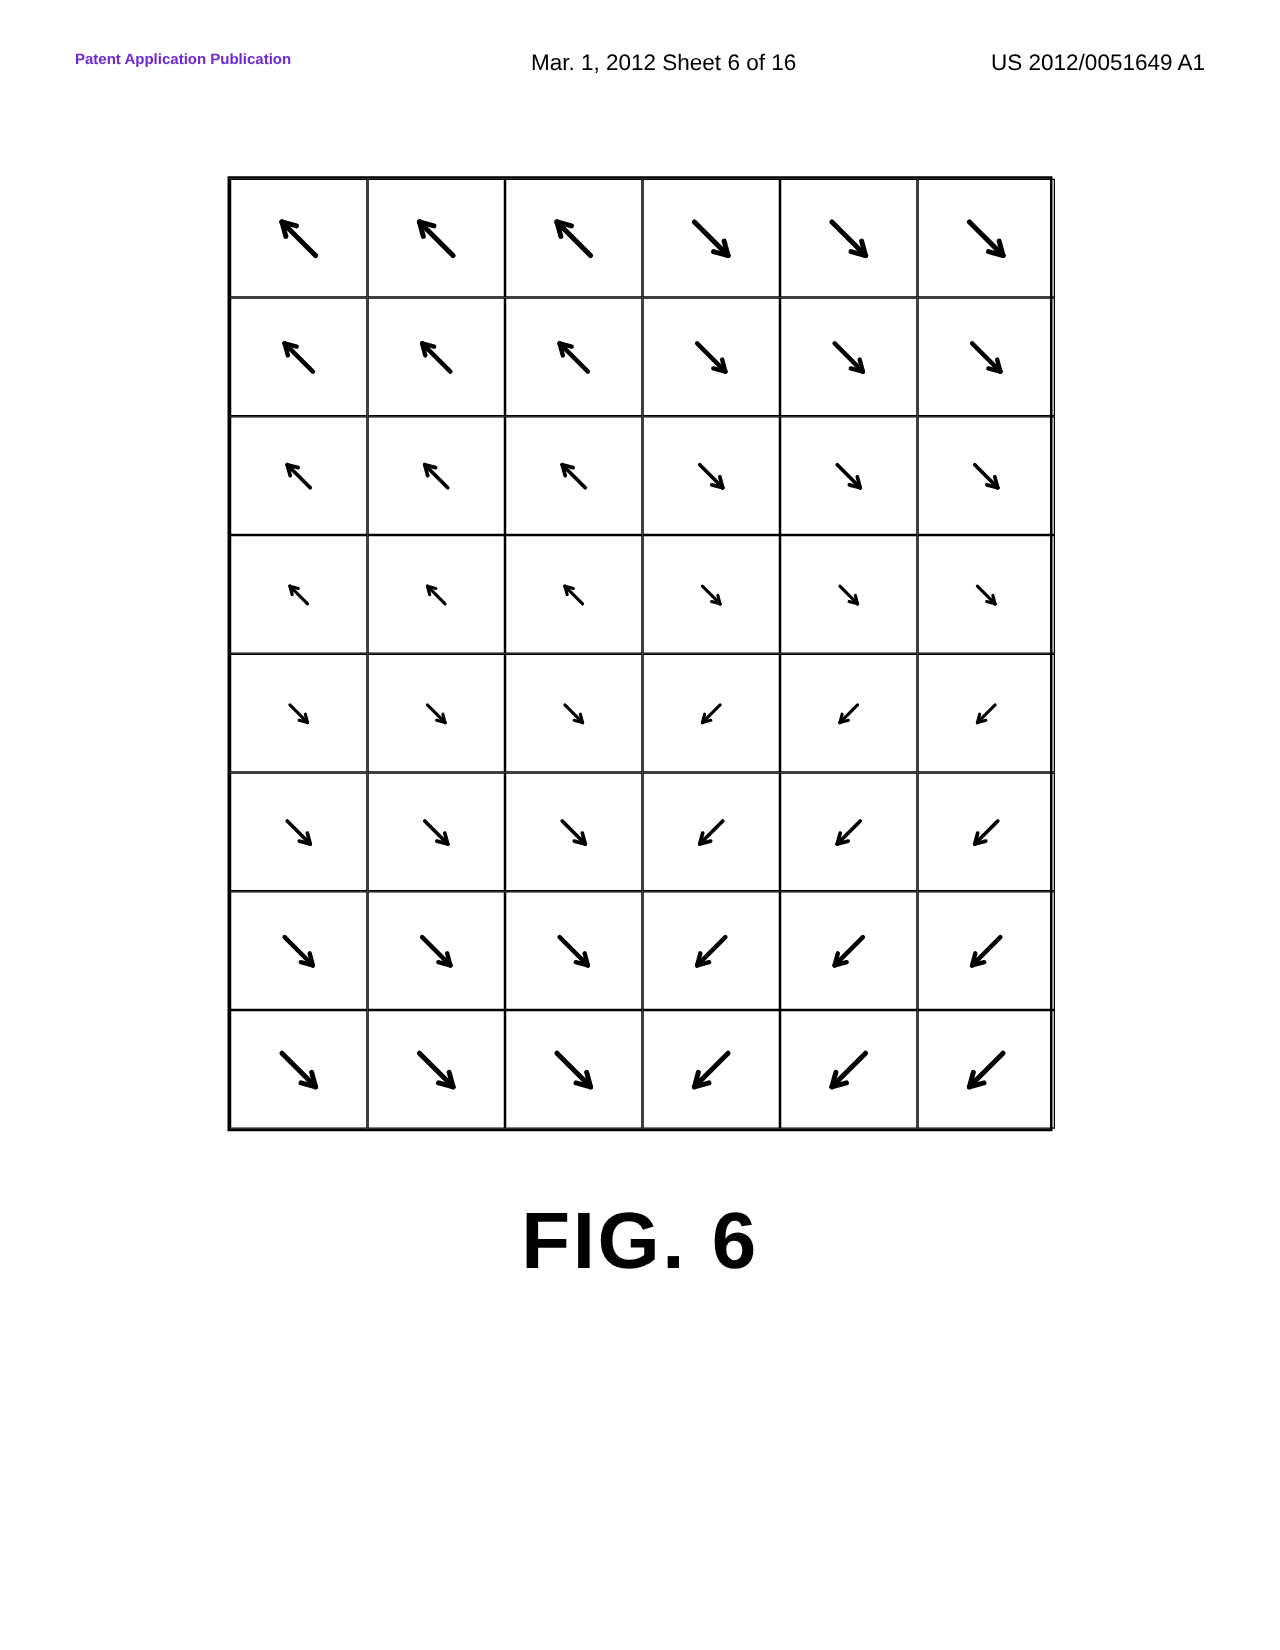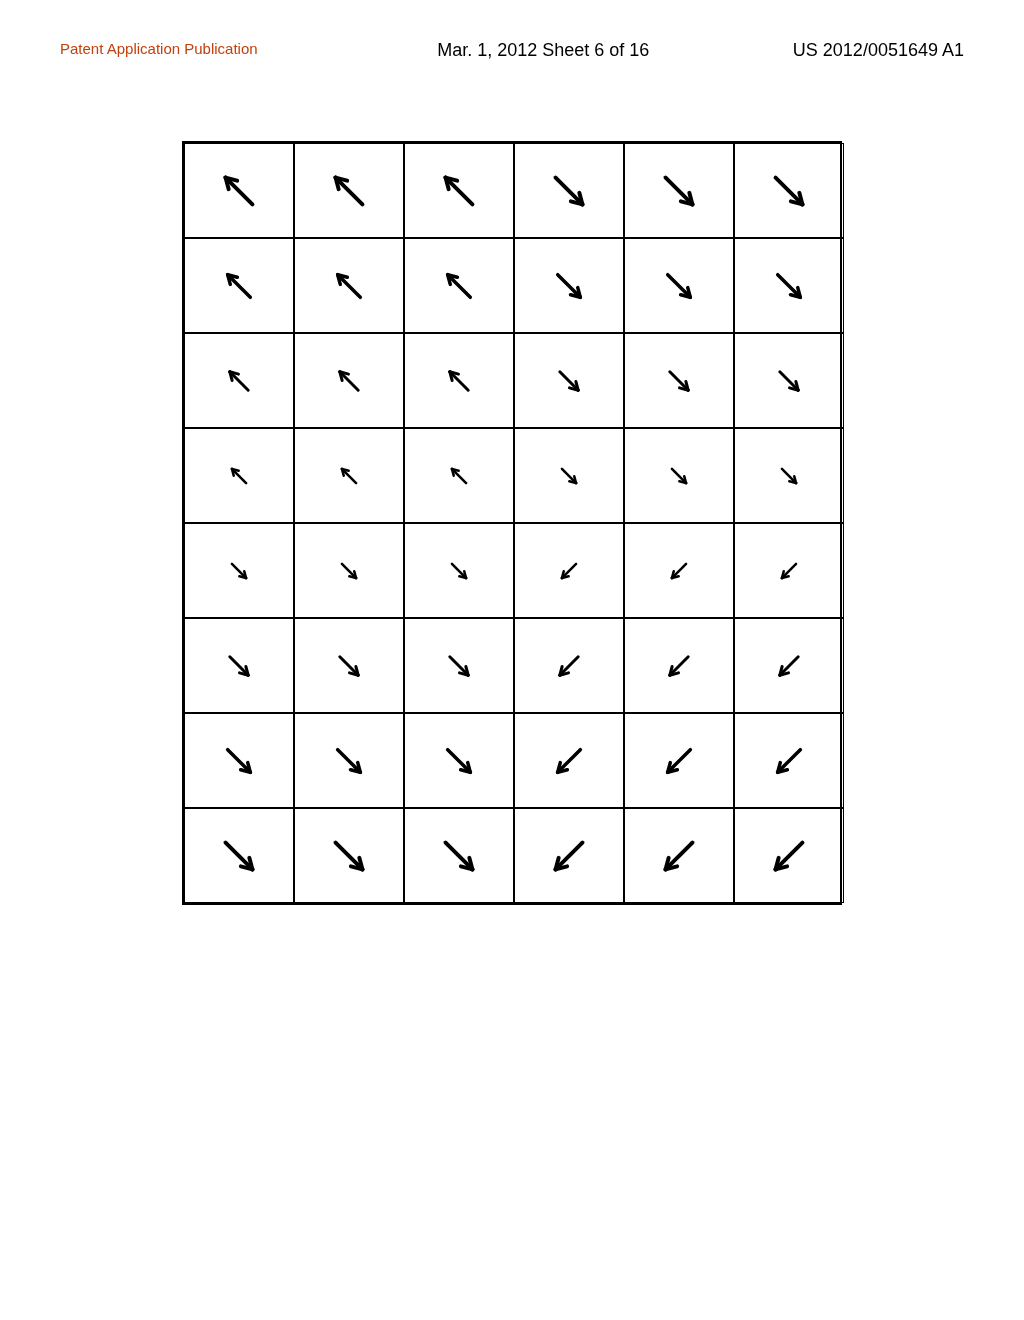--- a/index.html
+++ b/index.html
@@ -14,23 +14,23 @@
 
     .header {
       display: flex;
       justify-content: space-between;
       align-items: flex-start;
       padding: 40px 60px 20px 60px;
       border-bottom: none;
     }
 
     .header-left {
-      font-size: 15px;
-      font-weight: normal;
-      color: #c2410c;
+      font-size: 12px;
+      font-weight: bold;
+      color: #6d28d9;
     }
 
     .header-center {
       font-size: 18px;
       color: #000;
       text-align: center;
       margin-left: 36px;
     }
 
     .header-right {
@@ -417,13 +417,14 @@
     </svg>
       </div>
       <div class="grid-cell">
         <svg viewBox="0 0 60 60" xmlns="http://www.w3.org/2000/svg">
       <line x1="43.44" y1="16.56" x2="16.56" y2="43.44" stroke="#000" stroke-width="4" stroke-linecap="round"></line>
       <line x1="16.56" y1="43.44" x2="19.67" y2="31.84" stroke="#000" stroke-width="4" stroke-linecap="round"></line>
       <line x1="16.56" y1="43.44" x2="28.16" y2="40.33" stroke="#000" stroke-width="4" stroke-linecap="round"></line>
     </svg>
       </div>
     </div>
+  <div class="fig-label">FIG. 6</div>
 </div>
 
 </body></html>

